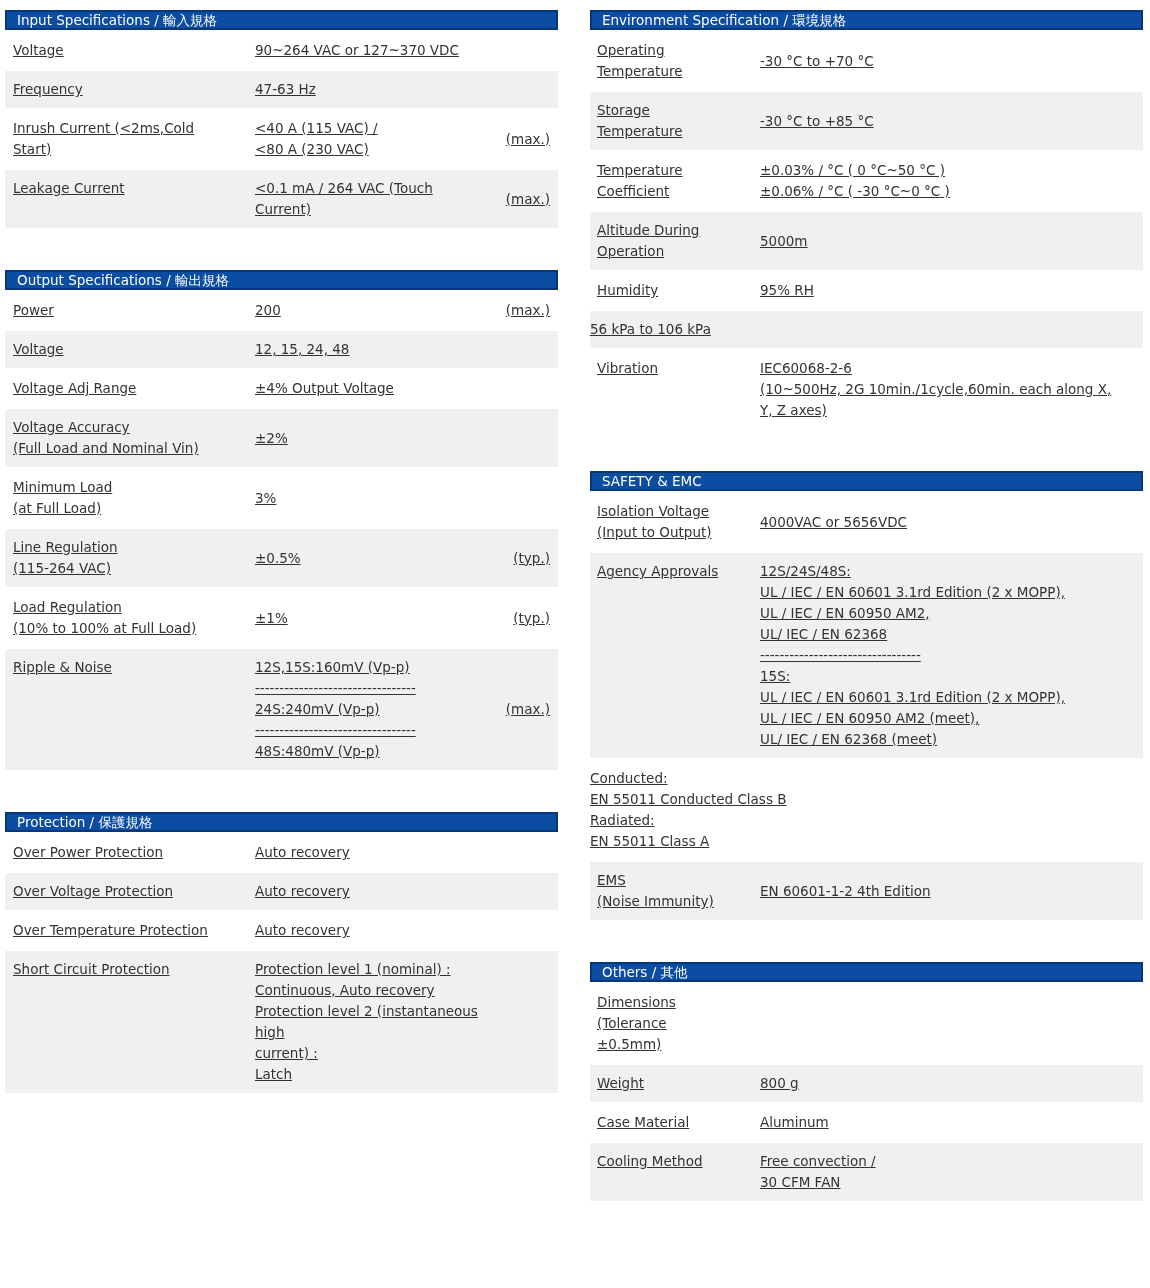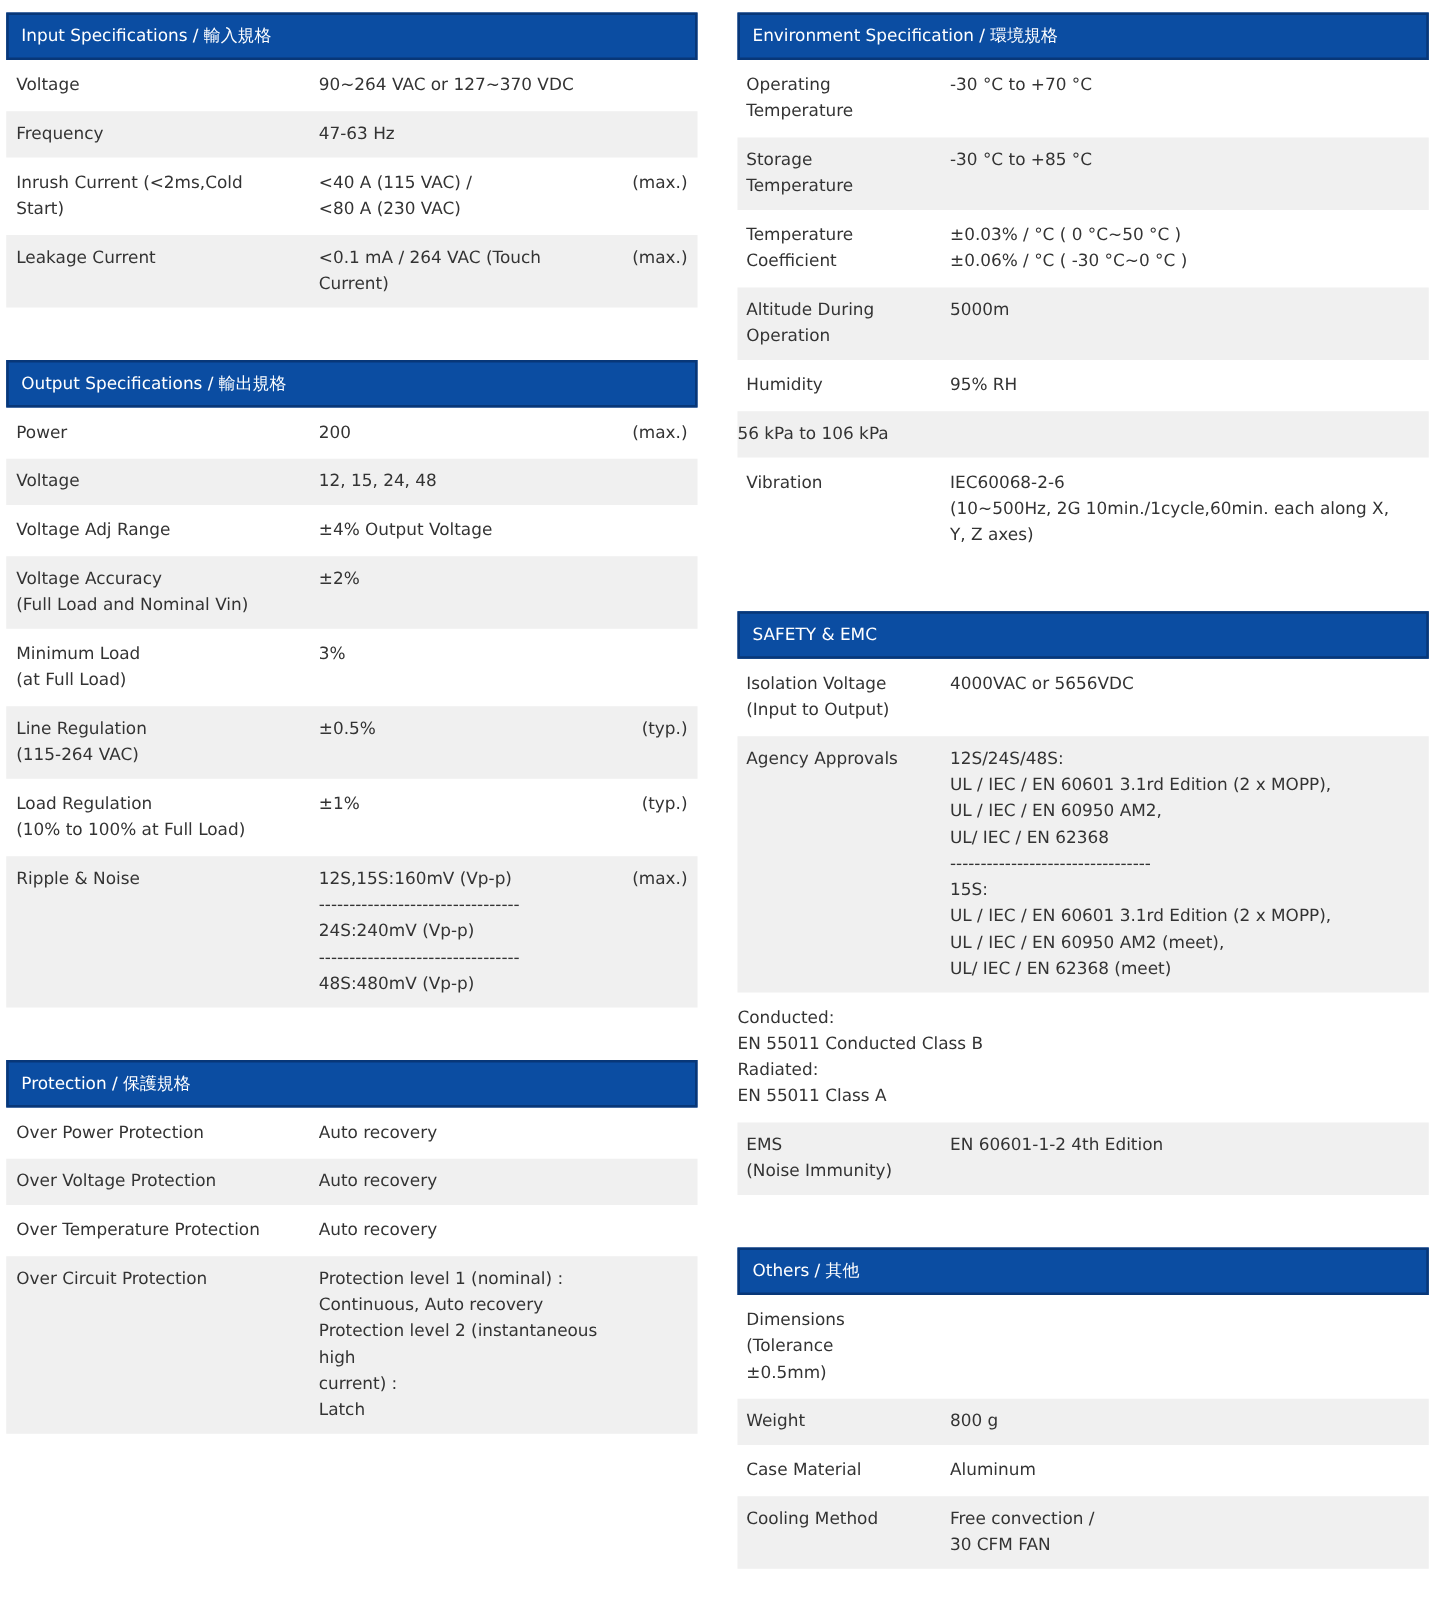--- a/index.html
+++ b/index.html
@@ -16,36 +16,37 @@
     padding: 10px 7px 0 5px;
     display: flex;
     gap: 32px;
     align-items: flex-start;
   }
   .col { flex: 0 0 553px; width: 553px; }
   .spec-table { margin-bottom: 42px; }
   .spec-table:last-child { margin-bottom: 0; }
   .section-header {
     box-sizing: border-box;
-    height: 38px;
+    height: 20px;
     background: var(--header-bg, #0b4da2);
     border: 2px solid var(--header-border, #083778);
     color: var(--header-text, #ffffff);
     display: flex;
     align-items: center;
     padding: 0 10px;
     margin-bottom: 2px;
   }
   .row {
     display: flex;
-    align-items: flex-start;
+    align-items: center;
     padding: 8px 0;
     margin-bottom: 2px;
     box-sizing: border-box;
     background: #ffffff;
+    text-decoration: underline;
   }
   .rows .row:nth-child(even) { background: var(--row-alt, #f0f0f0); }
   .cell { white-space: pre-line; box-sizing: border-box; }
   .label {
     flex: 0 0 250px;
     padding-left: 8px;
     align-self: flex-start;
   }
   .col-right .label { flex: 0 0 170px; padding-left: 7px; }
   .value { flex: 1 1 auto; min-width: 0; padding-right: 4px; }
@@ -163,21 +164,21 @@
           <div class="cell label">Over Voltage Protection</div>
           <div class="cell value">Auto recovery</div>
           <div class="cell suffix"></div>
         </div>
         <div class="row">
           <div class="cell label">Over Temperature Protection</div>
           <div class="cell value">Auto recovery</div>
           <div class="cell suffix"></div>
         </div>
         <div class="row">
-          <div class="cell label">Over Circuit Protection</div>
+          <div class="cell label">Short Circuit Protection</div>
           <div class="cell value">Protection level 1 (nominal) :
 Continuous, Auto recovery
 Protection level 2 (instantaneous high
 current) :
 Latch</div>
           <div class="cell suffix"></div>
         </div>
       </div>
     </section>
 

